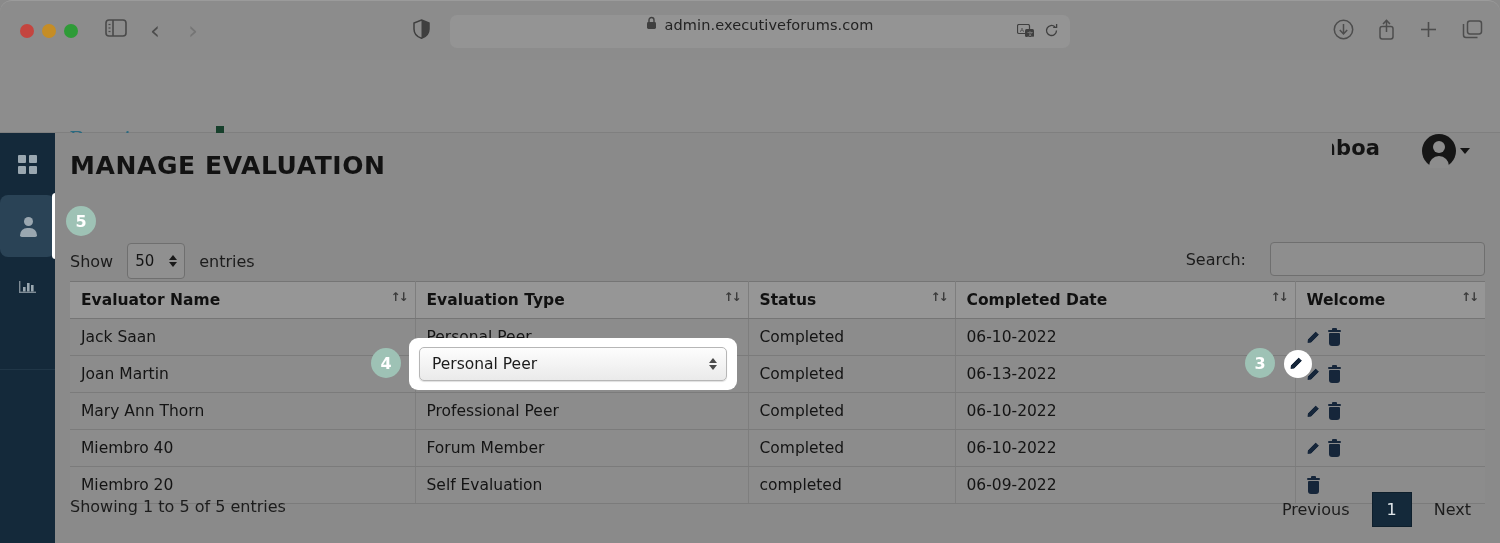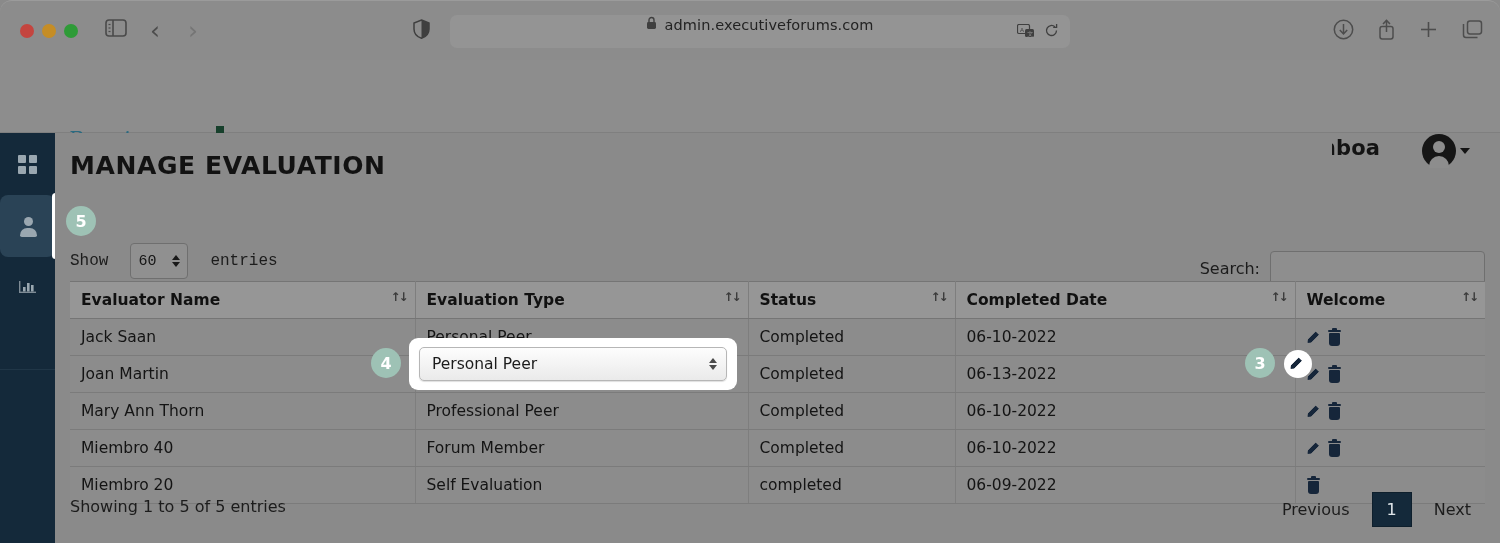--- a/index.html
+++ b/index.html
@@ -104,32 +104,32 @@
   .icon-person::after { content: ""; position: absolute; left: 2px; top: 12px; width: 17px; height: 9px; border-radius: 8px 8px 2px 2px; background: #9aa7b0; }
 
   
   .main { position: absolute; left: 55px; top: 133px; width: 1277px; height: 410px; background: #8a8a8a; }
   .page-title {
     position: absolute; left: 15px; top: 18px;
     font-size: 25px; font-weight: bold; color: #121212; letter-spacing: .6px;
   }
 
   .table-controls { position: absolute; left: 15px; top: 104px; width: 1415px; height: 40px; }
-  .show-entries { position: absolute; left: 0; top: 6px; display: flex; align-items: center; gap: 22px; font-size: 16px; color: #1c1c1c; font-family: Liberation Mono, monospace; }
+  .show-entries { position: absolute; left: 0; top: 6px; display: flex; align-items: center; gap: 14px; font-size: 16px; color: #1c1c1c; }
   .mini-select {
     width: 58px; height: 36px; background: #909090; border: 1px solid #6f6f6f; border-radius: 4px;
     display: flex; align-items: center; justify-content: space-between; padding: 0 7px;
     font-size: 15px; color: #141414;
   }
   .spinner { display: flex; flex-direction: column; gap: 2px; line-height: 0; }
   .spinner i { width: 0; height: 0; border-left: 4px solid transparent; border-right: 4px solid transparent; }
   .spinner i.up { border-bottom: 5px solid #191919; }
   .spinner i.dn { border-top: 5px solid #191919; }
 
-  .search-box { position: absolute; right: 0; top: 14px; display: flex; align-items: center; gap: 10px; font-size: 16px; color: #1c1c1c; }
+  .search-box { position: absolute; right: 0; top: 5px; display: flex; align-items: center; gap: 24px; font-size: 16px; color: #1c1c1c; }
   .search-input { width: 215px; height: 34px; background: #8e8e8e; border: 1px solid #6f6f6f; border-radius: 4px; }
 
   
   .data-table { position: absolute; left: 15px; top: 148px; width: 1415px; border-collapse: collapse; table-layout: fixed; }
   .data-table th {
     background: #969696; text-align: left;
     padding: 9px 11px; font-size: 15.5px; font-weight: bold; color: #111;
     border-top: 1px solid #757575; border-bottom: 1px solid #757575; border-right: 1px solid #7e7e7e;
     position: relative; height: 34px;
   }
@@ -343,21 +343,21 @@
     <div class="side-sep"></div>
   </div>
 
   <div class="main">
     <div class="page-title">MANAGE EVALUATION</div>
 
     <div class="table-controls">
       <div class="show-entries">
         <span>Show</span>
         <div class="mini-select">
-          <span>60</span>
+          <span>50</span>
           <span class="spinner">
               <i class="up"></i>
               <i class="dn"></i>
             </span>
         </div>
         <span>entries</span>
       </div>
 
       <div class="search-box">
         <span>Search:</span>

